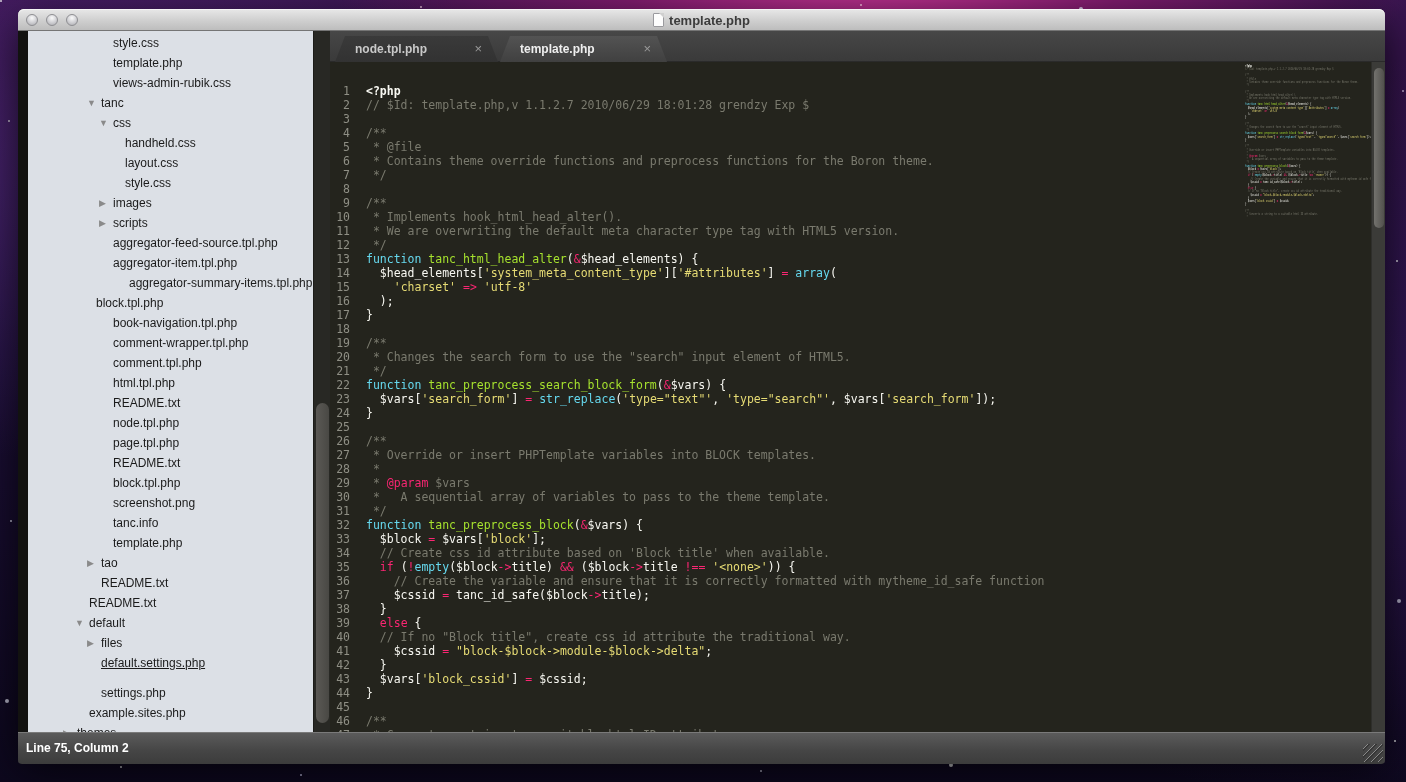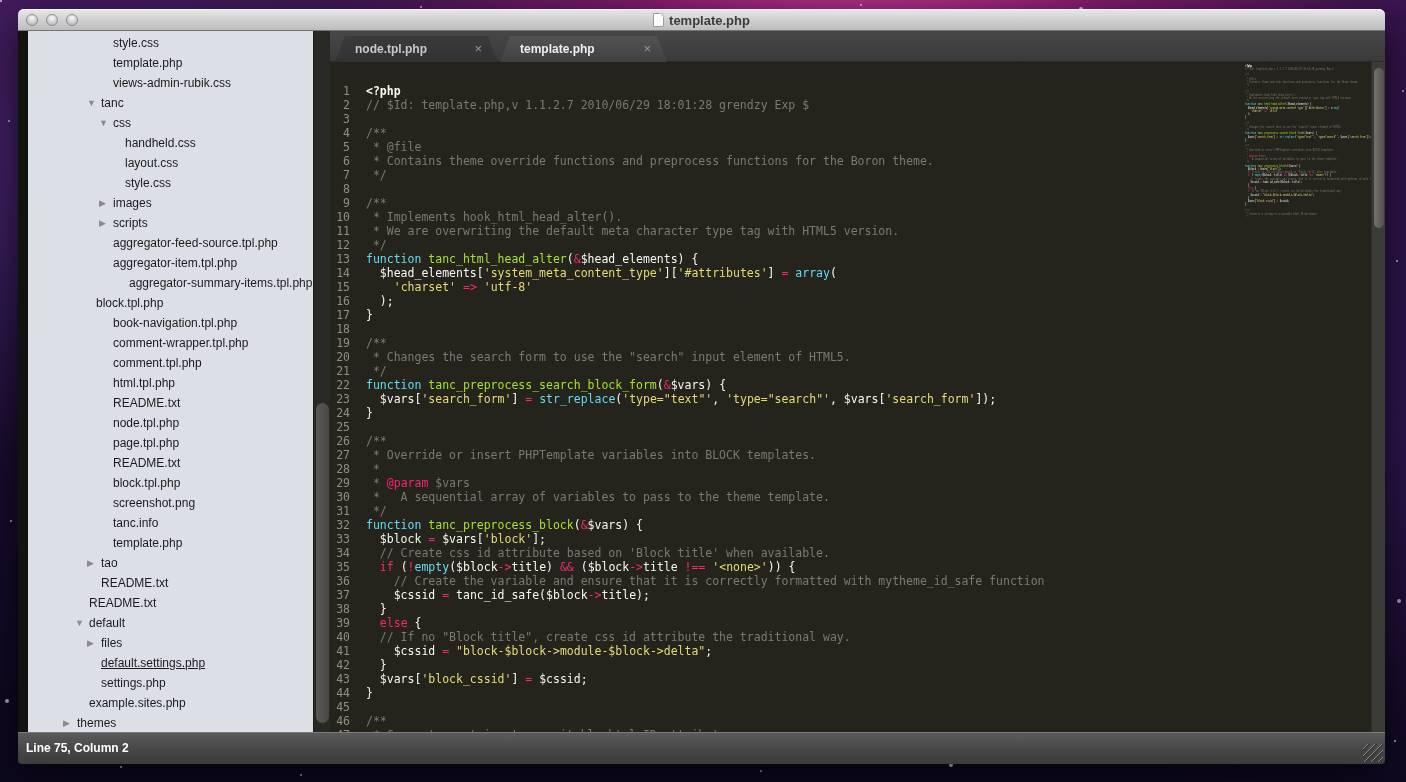--- a/index.html
+++ b/index.html
@@ -193,21 +193,21 @@
         <span class="arrow">▼</span>
         <span>default</span>
       </div>
       <div class="trow" style="padding-left: 59px;">
         <span class="arrow">▶</span>
         <span>files</span>
       </div>
       <div class="trow" style="padding-left: 73px; text-decoration: underline;">
         <span>default.settings.php</span>
       </div>
-      <div class="trow" style="padding-left: 73px;">
+      <div class="trow" style="padding-left: 73px; margin-top: 10px;">
         <span>settings.php</span>
       </div>
       <div class="trow" style="padding-left: 61px;">
         <span>example.sites.php</span>
       </div>
       <div class="trow" style="padding-left: 35px;">
         <span class="arrow">▶</span>
         <span>themes</span>
       </div>
     </div>

